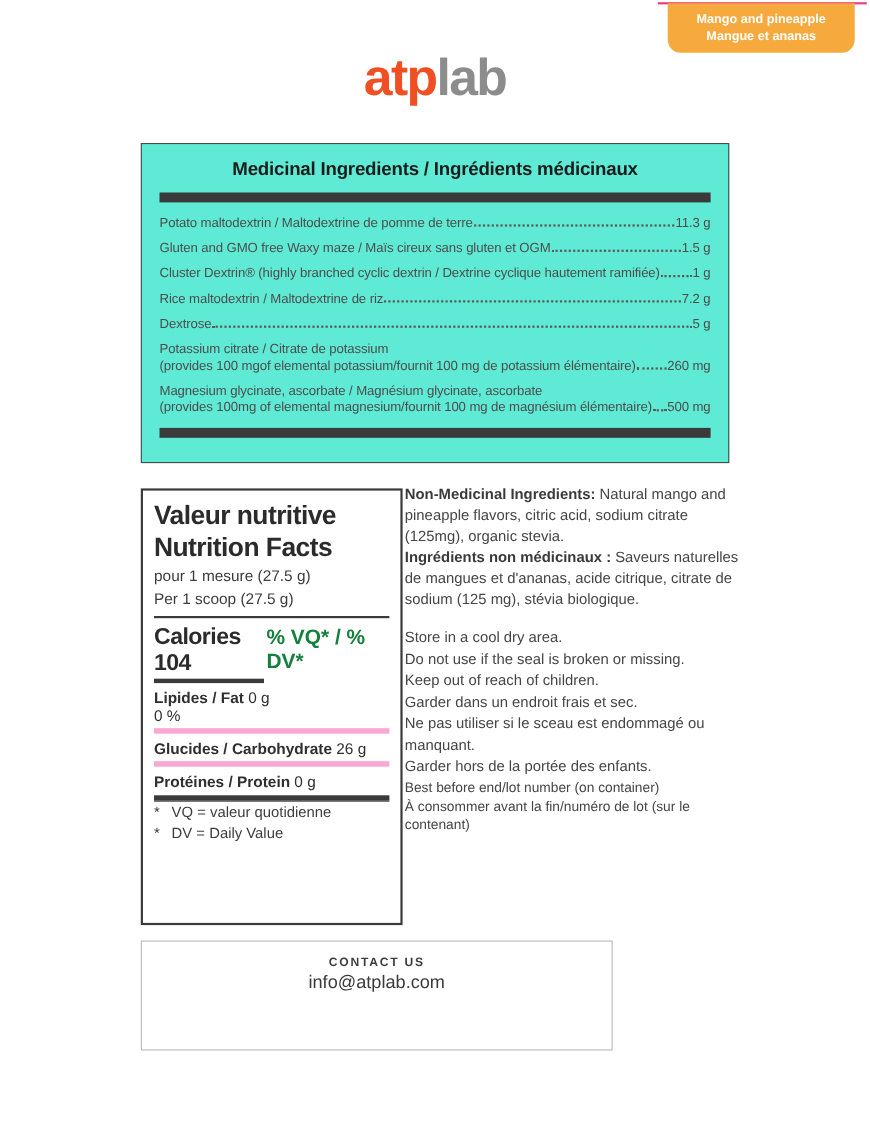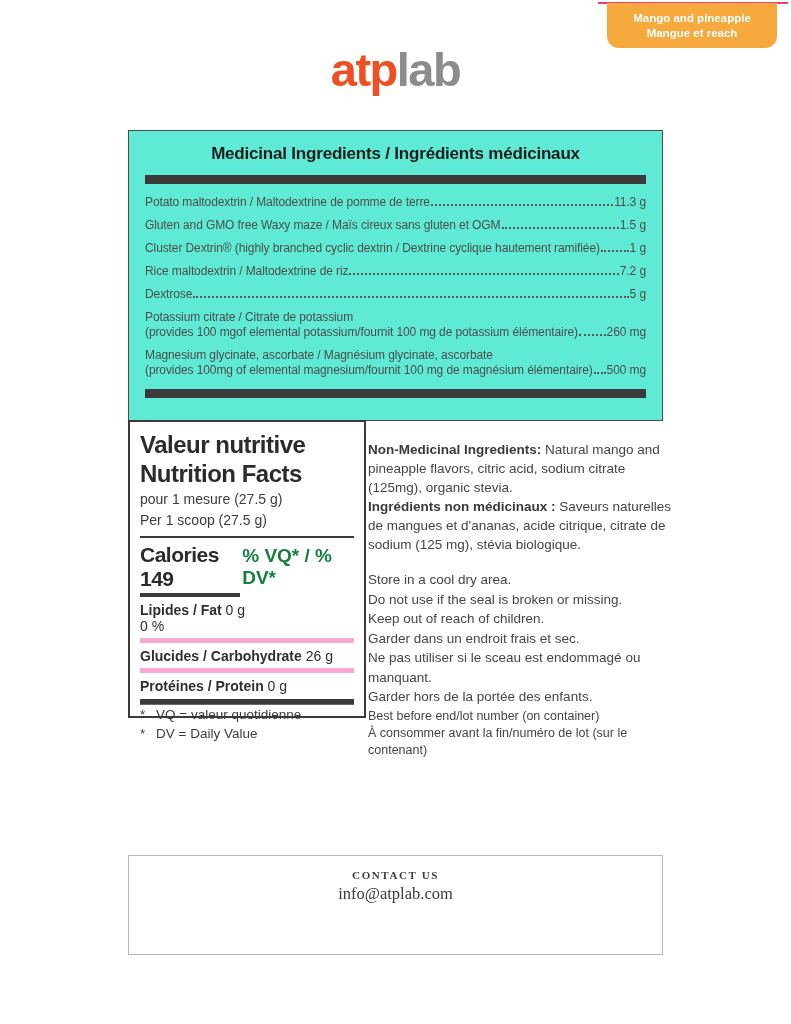--- a/index.html
+++ b/index.html
@@ -69,21 +69,21 @@
   }
   .med-row2 { padding: 4.5px 0; }
   .med-row2 .row-line1 {
     font-size: 12px; letter-spacing: -0.1px; color: #4d4d4d;
     white-space: nowrap;
   }
   .med-row2 .med-row { padding: 1px 0 0 0; }
 
   
   .nf-panel {
-    position: absolute; top: 420px; left: 128px; width: 238px; height: 298px;
+    position: absolute; top: 444px; left: 128px; width: 238px; height: 397px;
     border: 2px solid #3a3a3a;
     background: #ffffff;
     padding: 8px 10px 0 10px;
     color: #222222;
   }
   .nf-title { font-size: 24px; font-weight: bold; line-height: 29px; letter-spacing: -0.5px; color: #2b2b2b; }
   .nf-serving { font-size: 14px; line-height: 19px; color: #3c3c3c; margin-top: 2px; }
   .nf-sep-med { height: 2px; background: #3a3a3a; margin-top: 6px; }
   .nf-cal-row {
     display: flex; justify-content: space-between; align-items: flex-end;
@@ -109,40 +109,39 @@
   
   .right-col { position: absolute; left: 368px; width: 306px; color: #454545; }
   .nonmed { top: 432px; font-size: 13.5px; line-height: 19px; }
   .nonmed p { margin: 0; }
   .nonmed strong { color: #3a3a3a; }
   .storage { top: 570px; font-size: 13.5px; line-height: 19.5px; }
   .bestbefore { top: 708px; font-size: 12.5px; line-height: 17px; }
 
   
   .contact-box {
-    position: absolute; top: 855px; left: 128px; width: 535px; height: 100px;
+    position: absolute; top: 855px; left: 128px; width: 429px; height: 100px;
     border: 1px solid #b8b8b8;
     text-align: center; color: #3a3a3a;
     padding-top: 13px;
-    font-family: Liberation Serif, serif;
   }
   .contact-heading { font-size: 11px; font-weight: bold; letter-spacing: 1.6px; color: #3d3d3d; }
   .contact-phone { font-size: 16.5px; margin-top: 9px; }
   .contact-email { font-size: 16.5px; margin-top: 3px; }
 </style>
 </head>
 <body>
 
 <div class="page">
 
   <div class="topline"></div>
 
   <div class="flavor-badge">
     <div>Mango and pineapple</div>
-    <div>Mangue et reach</div>
+    <div>Mangue et ananas</div>
   </div>
 
   <div class="logo"><span class="logo-atp">atp</span><span class="logo-lab">lab</span></div>
 
   <div class="med-box">
     <div class="med-title">Medicinal Ingredients / Ingrédients médicinaux</div>
     <div class="med-bar"></div>
     <div class="med-rows">
       <div class="med-row">
         <span class="row-text">Potato maltodextrin / Maltodextrine de pomme de terre</span>
@@ -189,21 +188,21 @@
     <div class="med-bar bottom"></div>
   </div>
 
   <div class="nf-panel">
     <div class="nf-title">Valeur nutritive</div>
     <div class="nf-title">Nutrition Facts</div>
     <div class="nf-serving">pour 1 mesure (27.5 g)</div>
     <div class="nf-serving">Per 1 scoop (27.5 g)</div>
     <div class="nf-sep-med"></div>
     <div class="nf-cal-row">
-      <div class="nf-cal"><span>Calories</span> <span>149</span></div>
+      <div class="nf-cal"><span>Calories</span> <span>104</span></div>
       <div class="nf-dv-header">% VQ* / % DV*</div>
     </div>
     <div class="nf-cal-underline"></div>
     <div class="nf-row">
       <span class="lbl"><b>Lipides / Fat</b> <span class="amt">0 g</span></span>
       <span class="amt">0 %</span>
     </div>
     <div class="nf-row">
       <span class="lbl"><b>Glucides / Carbohydrate</b> <span class="amt">26 g</span></span>
       <span class="amt"></span>

